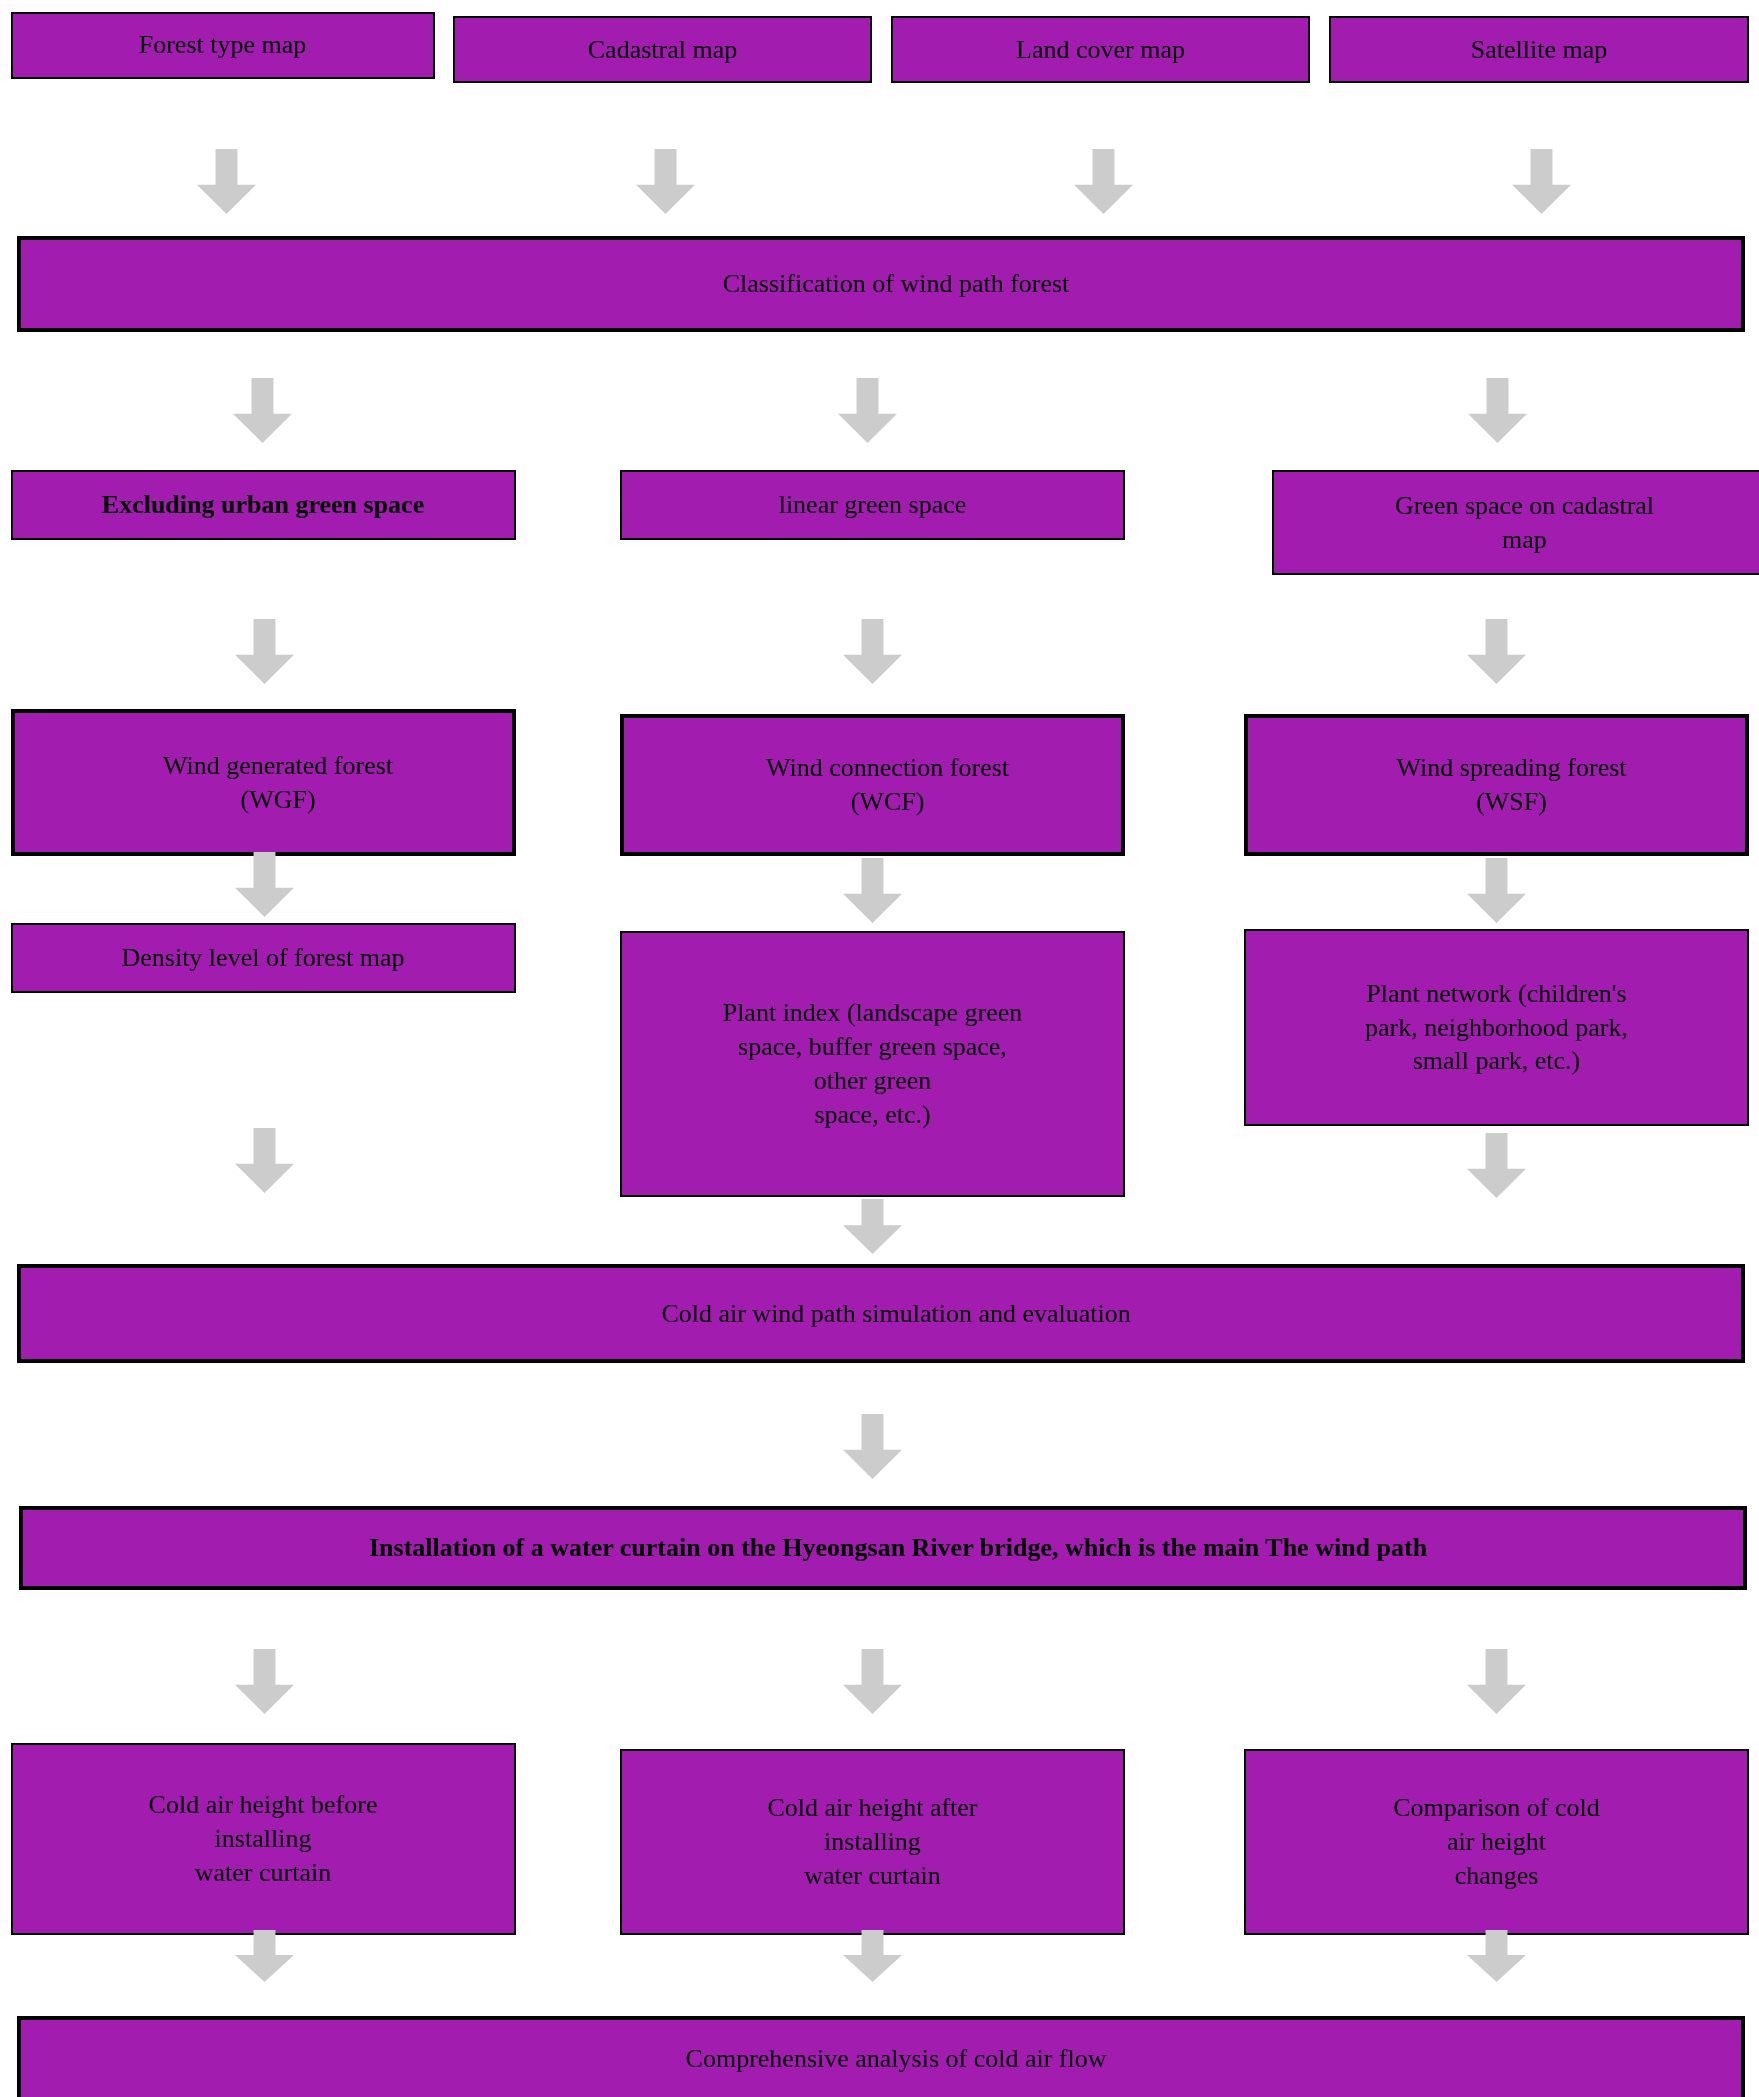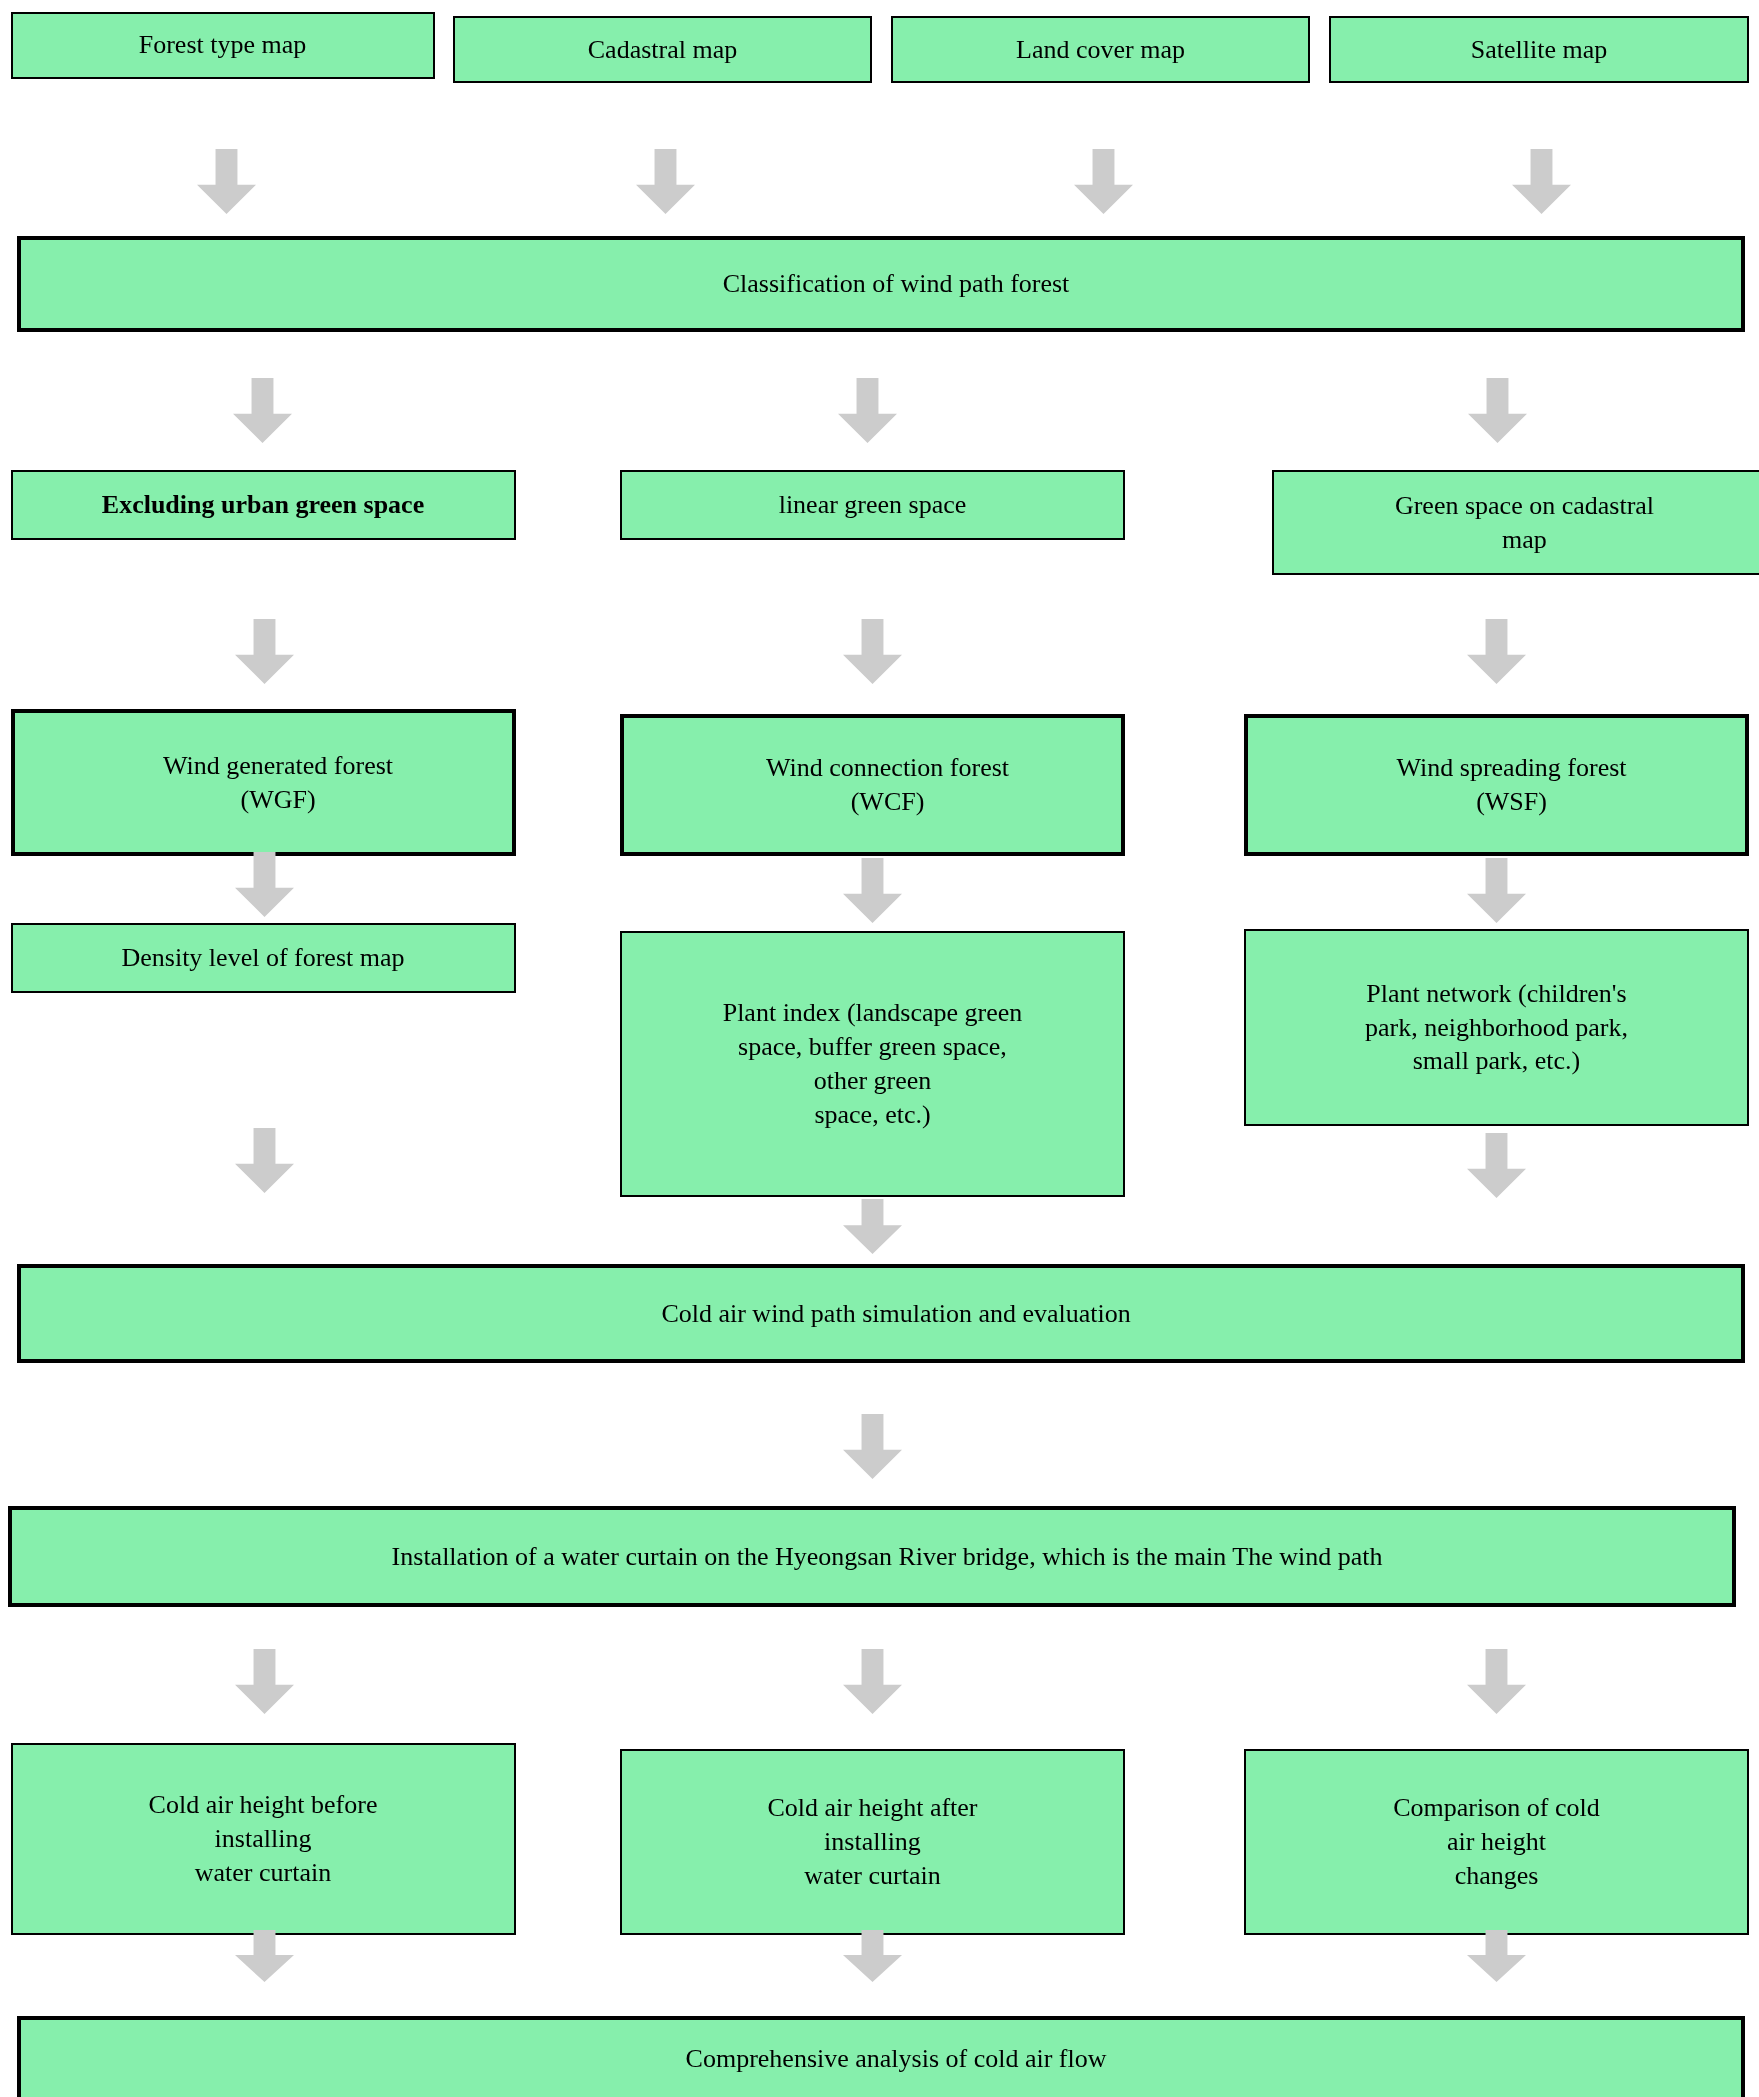--- a/index.html
+++ b/index.html
@@ -12,21 +12,21 @@
     width: 1760px;
     height: 2115px;
     background: #ffffff;
     font-family: "Liberation Serif", "DejaVu Serif", serif;
     color: #000000;
     overflow: hidden;
   }
   .node {
     position: absolute;
     box-sizing: border-box;
-    background: #86efac;
+    background: #a21caf;
     border: 2.1px solid #000000;
     display: flex;
     align-items: center;
     justify-content: center;
     text-align: center;
     line-height: 1.30;
     font-size: 26px;
     padding: 2.5px 5.9px;
   }
   .node.thick {
@@ -195,21 +195,21 @@
   <div class="node thick banner" style="left:17px; top:1264px; width:1728px; height:99px;">
     <span class="txt">Cold air wind path simulation and evaluation</span>
   </div>
 
   <div class="arrow" style="left:843px; top:1414px; width:59px; height:65px;">
     <svg viewBox="0 0 140 155" preserveAspectRatio="none">
         <polygon points="44,0 96,0 96,85 140,85 70,155 0,85 44,85" fill="#cccccc"></polygon>
       </svg>
   </div>
 
-  <div class="node thick banner" style="left:8px; top:1506px; width:1728px; height:101px;">
+  <div class="node thick banner" style="left:19px; top:1506px; width:1728px; height:84px;font-weight:bold;">
     <span class="txt">Installation of a water curtain on the Hyeongsan River bridge, which is the main The wind path</span>
   </div>
 
   <div class="arrow" style="left:235px; top:1649px; width:59px; height:65px;">
     <svg viewBox="0 0 140 155" preserveAspectRatio="none">
         <polygon points="44,0 96,0 96,85 140,85 70,155 0,85 44,85" fill="#cccccc"></polygon>
       </svg>
   </div>
   <div class="arrow" style="left:843px; top:1649px; width:59px; height:65px;">
     <svg viewBox="0 0 140 155" preserveAspectRatio="none">

